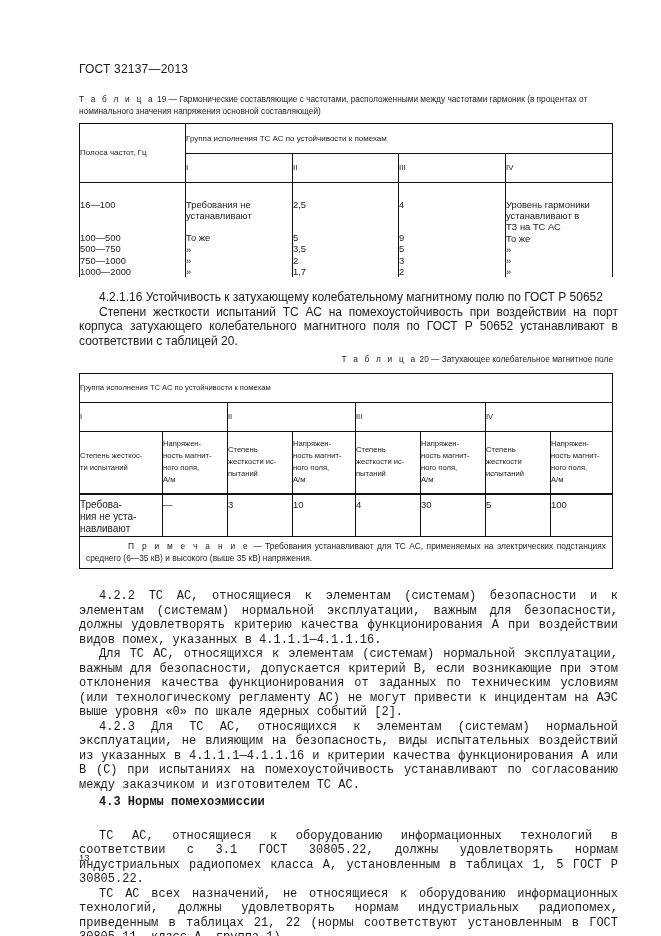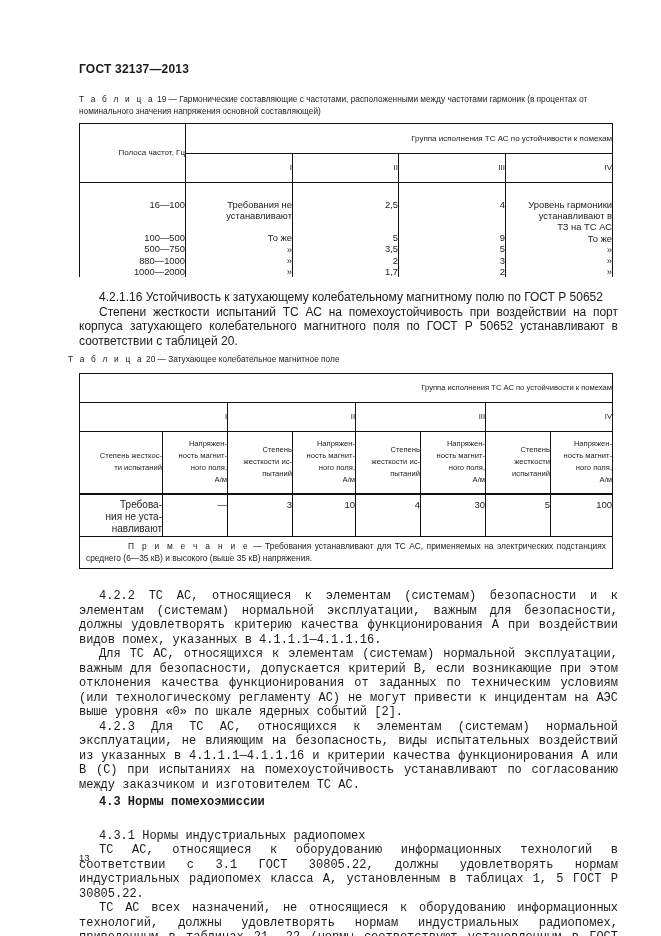--- a/index.html
+++ b/index.html
@@ -1,25 +1,25 @@
 <!DOCTYPE html>
 <html><head>
 <meta charset="utf-8">
 <style>
   html, body { margin:0; padding:0; background:#ffffff; }
   body { width:661px; height:936px; position:relative; overflow:hidden;
          font-family:"Liberation Sans", sans-serif; color:#1a1a1a; }
   .abs { position:absolute; }
-  .doc-title { left:79px; top:62px; font-size:12px; font-weight:bold; letter-spacing:0.2px; }
+  .doc-title { left:79px; top:62px; font-size:12px; font-weight:normal; letter-spacing:0.2px; }
   .caption { font-size:8.3px; line-height:11.5px; color:#222; }
   .cap-lbl { letter-spacing:2.2px; }
   .para { font-size:12px; line-height:14.5px; text-align:justify; color:#1a1a1a; }
   .indent { text-indent:20px; }
   .tbl { position:absolute; border-collapse:collapse; table-layout:fixed; color:#222; }
-  .tbl td { border:1px solid #111; padding:0; vertical-align:middle; text-align:right; }
+  .tbl td { border:1px solid #111; padding:0; vertical-align:middle; text-align:left; }
   .t19 td { font-size:9.4px; line-height:11.2px; }
   .t19 .hd { font-size:8px; line-height:10px; }
   .t19 .thick td { border-top:2.5px solid #111; }
   .t19 .data td { vertical-align:top; padding-top:16px; border-top:none; border-bottom:none; }
   .t20 .hd { font-size:7.6px; line-height:12px; }
   .t20 .thick td { border-top:2.5px solid #111; }
   .t20 .data td { font-size:9.5px; line-height:12px; vertical-align:top; padding-top:4px; }
   .t20 .note td { text-align:justify; font-size:8.4px; line-height:11.5px; padding:4px 6px 4px 6px; }
   .note-lbl { letter-spacing:2.2px;padding-left:28px; }
   .stack div { white-space:nowrap; }
@@ -52,21 +52,21 @@
     <td class="hd">III</td>
     <td class="hd">IV</td>
   </tr>
   <tr class="thick data" style="height:88px">
     <td>
       <div class="stack">
         <div>16—100</div>
         <div style="height:22px"></div>
         <div>100—500</div>
         <div>500—750</div>
-        <div>880—1000</div>
+        <div>750—1000</div>
         <div>1000—2000</div>
       </div>
     </td>
     <td>
       <div class="stack">
         <div>Требования не</div>
         <div>устанавливают</div>
         <div style="height:11px"></div>
         <div>То же</div>
         <div>»</div>
@@ -107,21 +107,21 @@
     </td>
   </tr>
 </tbody>
   </table>
 
 <div class="abs para" style="left:79px; top:290px; width:539px;">
   <div class="indent">4.2.1.16  Устойчивость к затухающему колебательному магнитному полю по ГОСТ Р 50652</div>
   <div class="indent">Степени жесткости испытаний ТС АС на помехоустойчивость при воздействии на порт корпуса затухающего колебательного магнитного поля по ГОСТ Р 50652 устанавливают в соответствии с таблицей 20.</div>
 </div>
 
-<div class="abs caption" style="left:68px; top:354px; width:534px;"><span class="cap-lbl">Т а б л и ц а</span><span> 20 — Затухающее колебательное магнитное поле</span></div>
+<div class="abs caption" style="left:79px; top:354px; width:534px;text-align:right;"><span class="cap-lbl">Т а б л и ц а</span><span> 20 — Затухающее колебательное магнитное поле</span></div>
 
 <table class="tbl t20" style="left:79px; top:373px; width:533px;">
   <colgroup>
     <col style="width:83px">
       <col style="width:65px">
       <col style="width:65px">
       <col style="width:63px">
     <col style="width:65px">
       <col style="width:65px">
       <col style="width:65px">
@@ -200,18 +200,17 @@
     <td colspan="8"><span style="display:inline-block; width:14px;"></span><span class="note-lbl">П р и м е ч а н и е</span><span> — Требования устанавливают для ТС АС, применяемых на электрических подстанциях среднего (6—35 кВ) и высокого (выше 35 кВ) напряжения.</span></td>
   </tr>
 </tbody>
   </table>
 
 <div class="abs para" style="left:79px; top:589px; width:539px;font-family:Liberation Mono, monospace;">
   <div class="indent">4.2.2  ТС АС, относящиеся к элементам (системам) безопасности и к элементам (системам) нормальной эксплуатации, важным для безопасности, должны удовлетворять критерию качества функционирования А при воздействии видов помех, указанных в 4.1.1.1—4.1.1.16.</div>
   <div class="indent">Для ТС АС, относящихся к элементам (системам) нормальной эксплуатации, важным для безопасности, допускается критерий В, если возникающие при этом отклонения качества функционирования от заданных по техническим условиям (или технологическому регламенту АС) не могут привести к инцидентам на АЭС выше уровня «0» по шкале ядерных событий [2].</div>
   <div class="indent">4.2.3  Для ТС АС, относящихся к элементам (системам) нормальной эксплуатации, не влияющим на безопасность, виды испытательных воздействий из указанных в 4.1.1.1—4.1.1.16 и критерии качества функционирования А или В (С) при испытаниях на помехоустойчивость устанавливают по согласованию между заказчиком и изготовителем ТС АС.</div>
   <div class="indent bold-h" style="margin-top:3px; margin-bottom:19px;">4.3  Нормы помехоэмиссии</div>
-  <div class="indent">4.3.1  Нормы индустриальных радиопомех</div>
   <div class="indent">ТС АС, относящиеся к оборудованию информационных технологий в соответствии с 3.1 ГОСТ 30805.22, должны удовлетворять нормам индустриальных радиопомех класса А, установленным в таблицах 1, 5 ГОСТ Р 30805.22.</div>
   <div class="indent">ТС АС всех назначений, не относящиеся к оборудованию информационных технологий, должны удовлетворять нормам индустриальных радиопомех, приведенным в таблицах 21, 22 (нормы соответствуют установленным в ГОСТ 30805.11, класс А, группа 1).</div>
 </div>
 
 <div class="abs page-num">13</div>
 
 </body></html>

